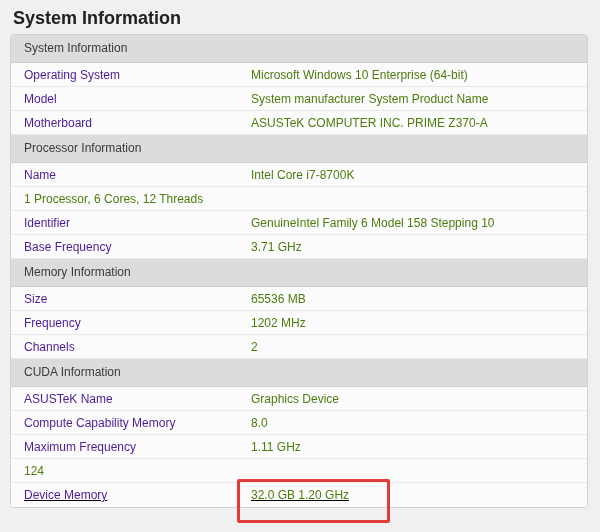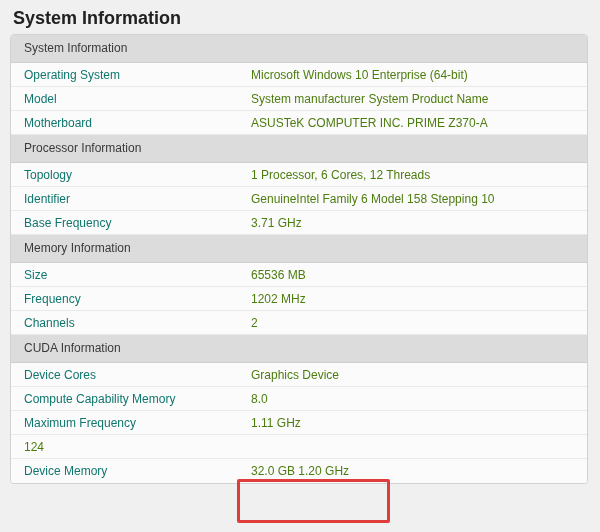--- a/index.html
+++ b/index.html
@@ -47,24 +47,25 @@
     height: 24px;
     display: flex;
     align-items: center;
     padding-left: 13px;
     background: #fbfbfb;
     border-bottom: 1px solid #e9e9e9;
     font-size: 12px;
   }
   .info-row:last-child {
     border-bottom: none;
+    text-decoration: underline;
   }
   .row-label {
     flex: 0 0 227px;
-    color: #0f766e;
+    color: #4c1d95;
     white-space: nowrap;
   }
   .row-value {
     color: #4d7c0f;
     white-space: nowrap;
   }
   .highlight-box {
     position: absolute;
     left: 237px;
     top: 479px;
@@ -95,23 +96,26 @@
     <span class="row-value">System manufacturer System Product Name</span>
   </div>
 
   <div class="info-row">
     <span class="row-label">Motherboard</span>
     <span class="row-value">ASUSTeK COMPUTER INC. PRIME Z370-A</span>
   </div>
 
   <div class="section-header">Processor Information</div>
 
+  <div class="info-row">
+    <span class="row-label">Name</span>
+    <span class="row-value">Intel Core i7-8700K</span>
+  </div>
 
   <div class="info-row">
-    <span class="row-label">Topology</span>
     <span class="row-value">1 Processor, 6 Cores, 12 Threads</span>
   </div>
 
   <div class="info-row">
     <span class="row-label">Identifier</span>
     <span class="row-value">GenuineIntel Family 6 Model 158 Stepping 10</span>
   </div>
 
   <div class="info-row">
     <span class="row-label">Base Frequency</span>
@@ -132,21 +136,21 @@
 
 
   <div class="info-row">
     <span class="row-label">Channels</span>
     <span class="row-value">2</span>
   </div>
 
   <div class="section-header">CUDA Information</div>
 
   <div class="info-row">
-    <span class="row-label">Device Cores</span>
+    <span class="row-label">ASUSTeK Name</span>
     <span class="row-value">Graphics Device</span>
   </div>
 
   <div class="info-row">
     <span class="row-label">Compute Capability Memory</span>
     <span class="row-value">8.0</span>
   </div>
 
   <div class="info-row">
     <span class="row-label">Maximum Frequency</span>

